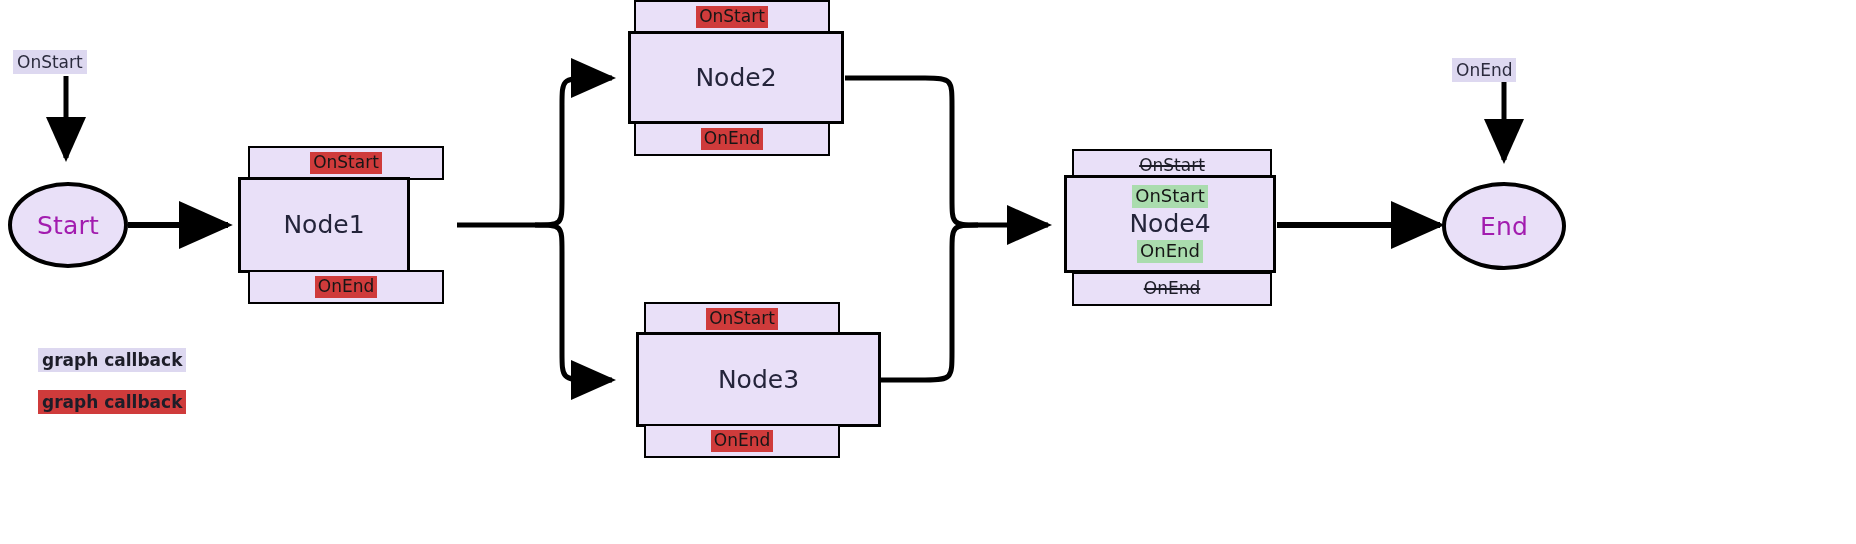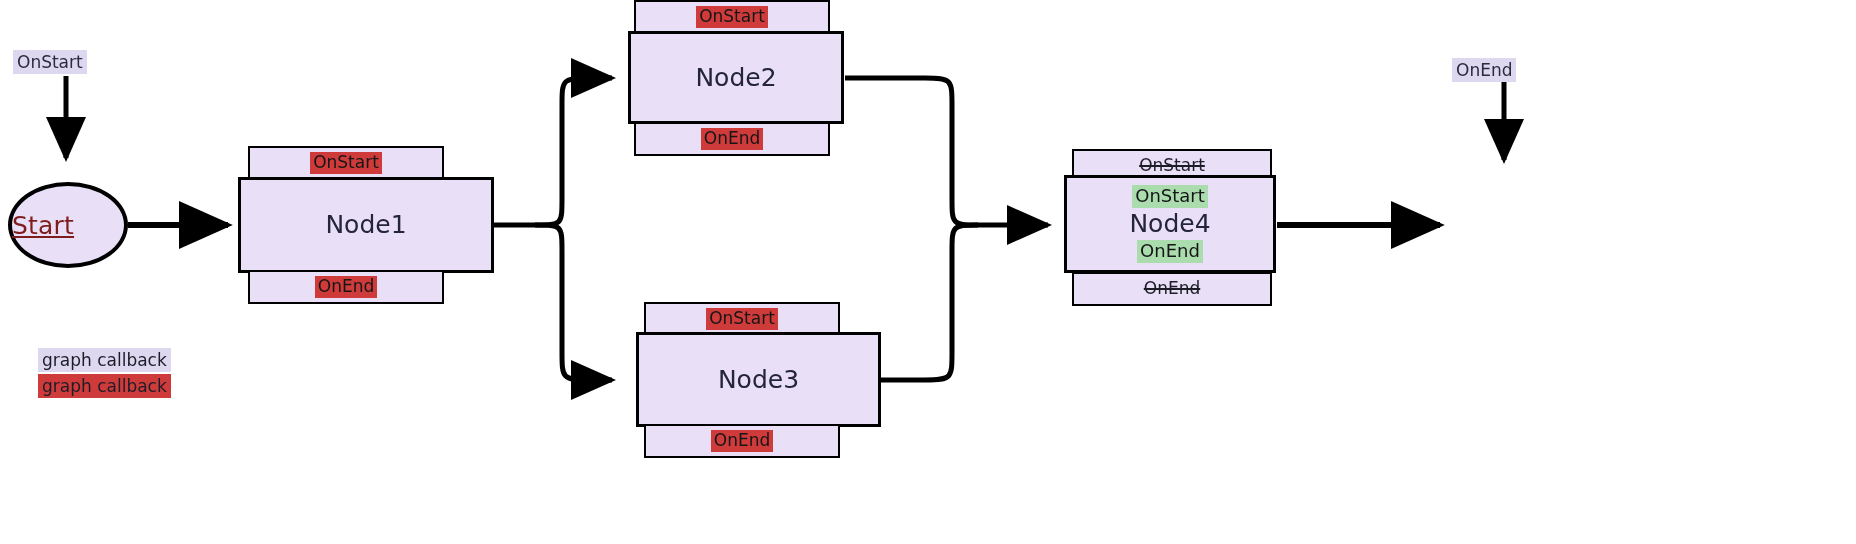--- a/index.html
+++ b/index.html
@@ -24,29 +24,28 @@
     width: 1856px;
     height: 544px;
     pointer-events: none;
   }
 
   
   .ellipse-node {
     position: absolute;
     display: flex;
     align-items: center;
-    justify-content: flex-start;
+    justify-content: center;
     background: #e9e0f8;
     border: 4px solid #000000;
     border-radius: 50%;
     box-sizing: border-box;
     font-size: 25px;
-    color: #7f1d1d;
+    color: #a21caf;
     letter-spacing: .2px;
-    text-decoration: underline;
   }
 
   
   .proc {
     position: absolute;
   }
   .bar {
     position: absolute;
     background: #e9e0f8;
     border: 2px solid #000000;
@@ -104,21 +103,22 @@
     white-space: nowrap;
   }
 
   
   #legend {
     position: absolute;
     left: 38px;
     top: 348px;
   }
   .legend-row {
-    margin-bottom: 2px;
+    margin-bottom: 18px;
+    font-weight: bold;
   }
   .legend-chip {
     display: inline-block;
     font-size: 17px;
     padding: 2px 4px;
     color: #1d1d28;
     white-space: nowrap;
   }
 </style>
 </head>
@@ -153,26 +153,29 @@
   </svg>
 
   <div class="graph-label" style="left:13px; top:50px;">OnStart</div>
 
   <div class="graph-label" style="left:1452px; top:58px;">OnEnd</div>
 
   <div class="ellipse-node" style="left:8px; top:182px; width:120px; height:86px;">
     <span>Start</span>
   </div>
 
+  <div class="ellipse-node" style="left:1442px; top:182px; width:124px; height:88px;">
+    <span>End</span>
+  </div>
 
   <div class="proc">
     <div class="bar" style="left:248px; top:146px; width:196px;">
       <span class="chip chip-node">OnStart</span>
     </div>
-    <div class="body" style="left:238px; top:177px; width:256px; height:96px;">
+    <div class="body" style="left:238px; top:177px; width:172px; height:96px;">
       <span class="title">Node1</span>
     </div>
     <div class="bar" style="left:248px; top:270px; width:196px;">
       <span class="chip chip-node">OnEnd</span>
     </div>
   </div>
 
   <div class="proc">
     <div class="bar" style="left:634px; top:0px; width:196px;">
       <span class="chip chip-node">OnStart</span>

